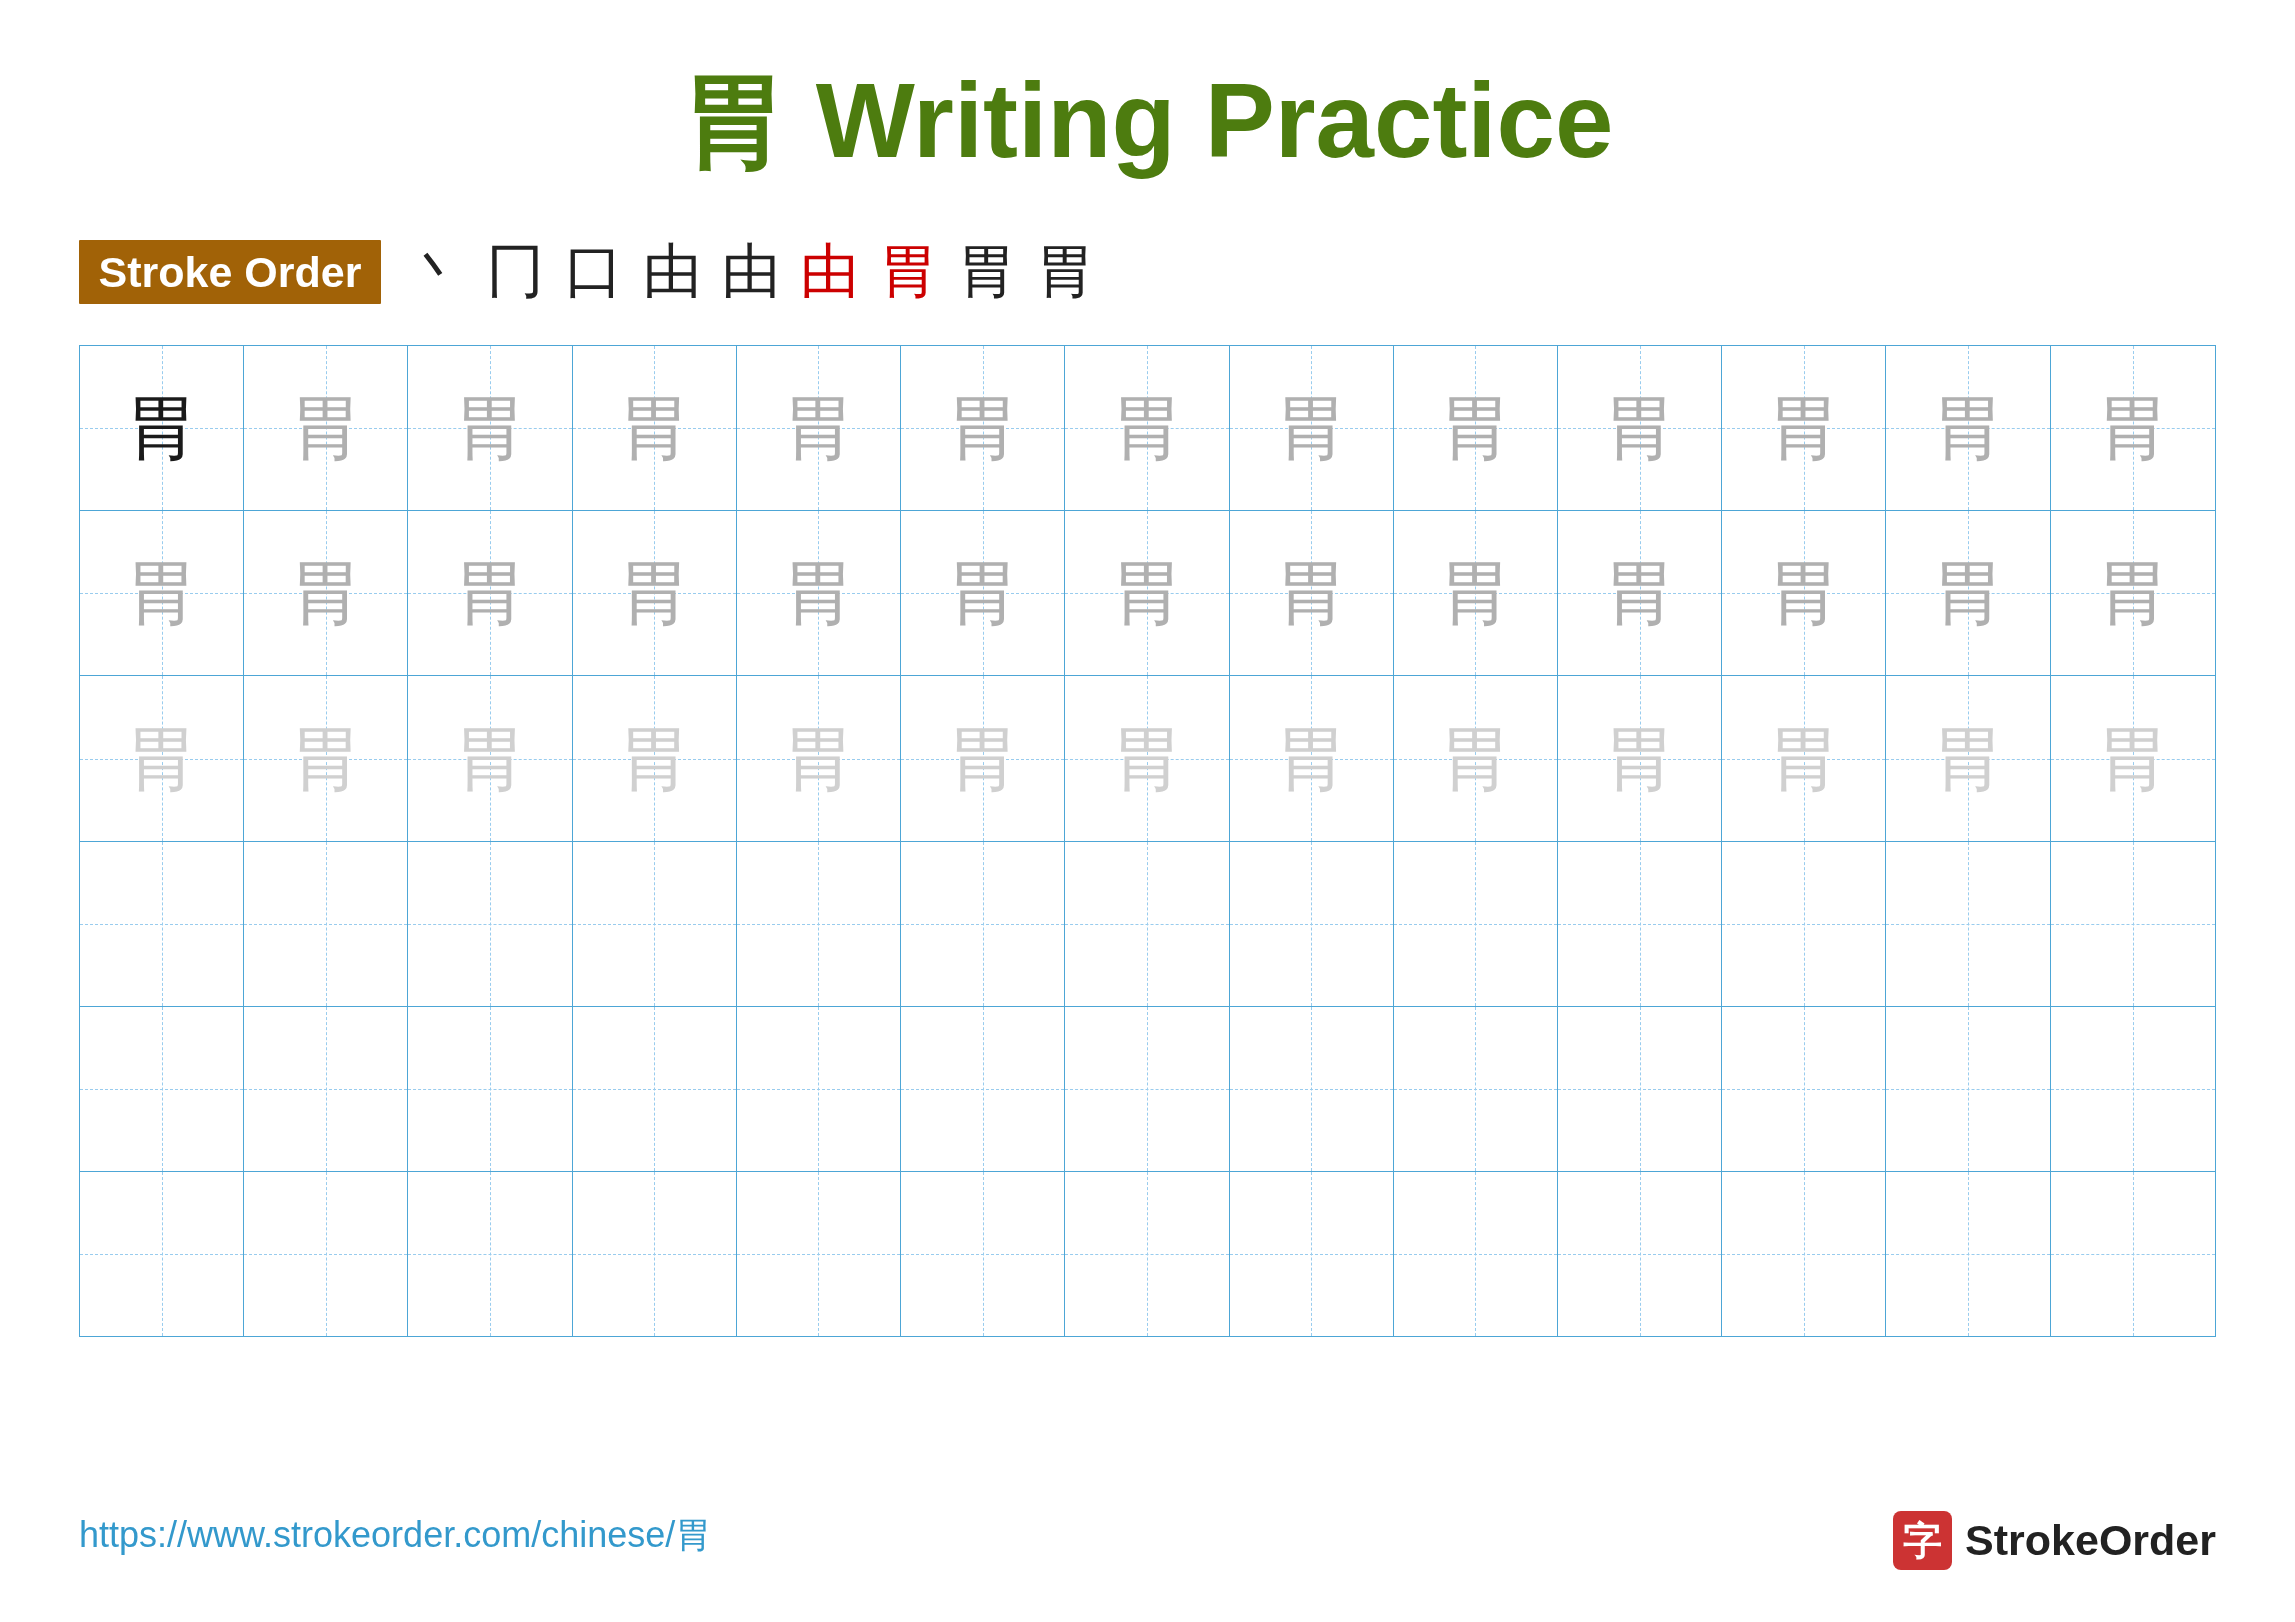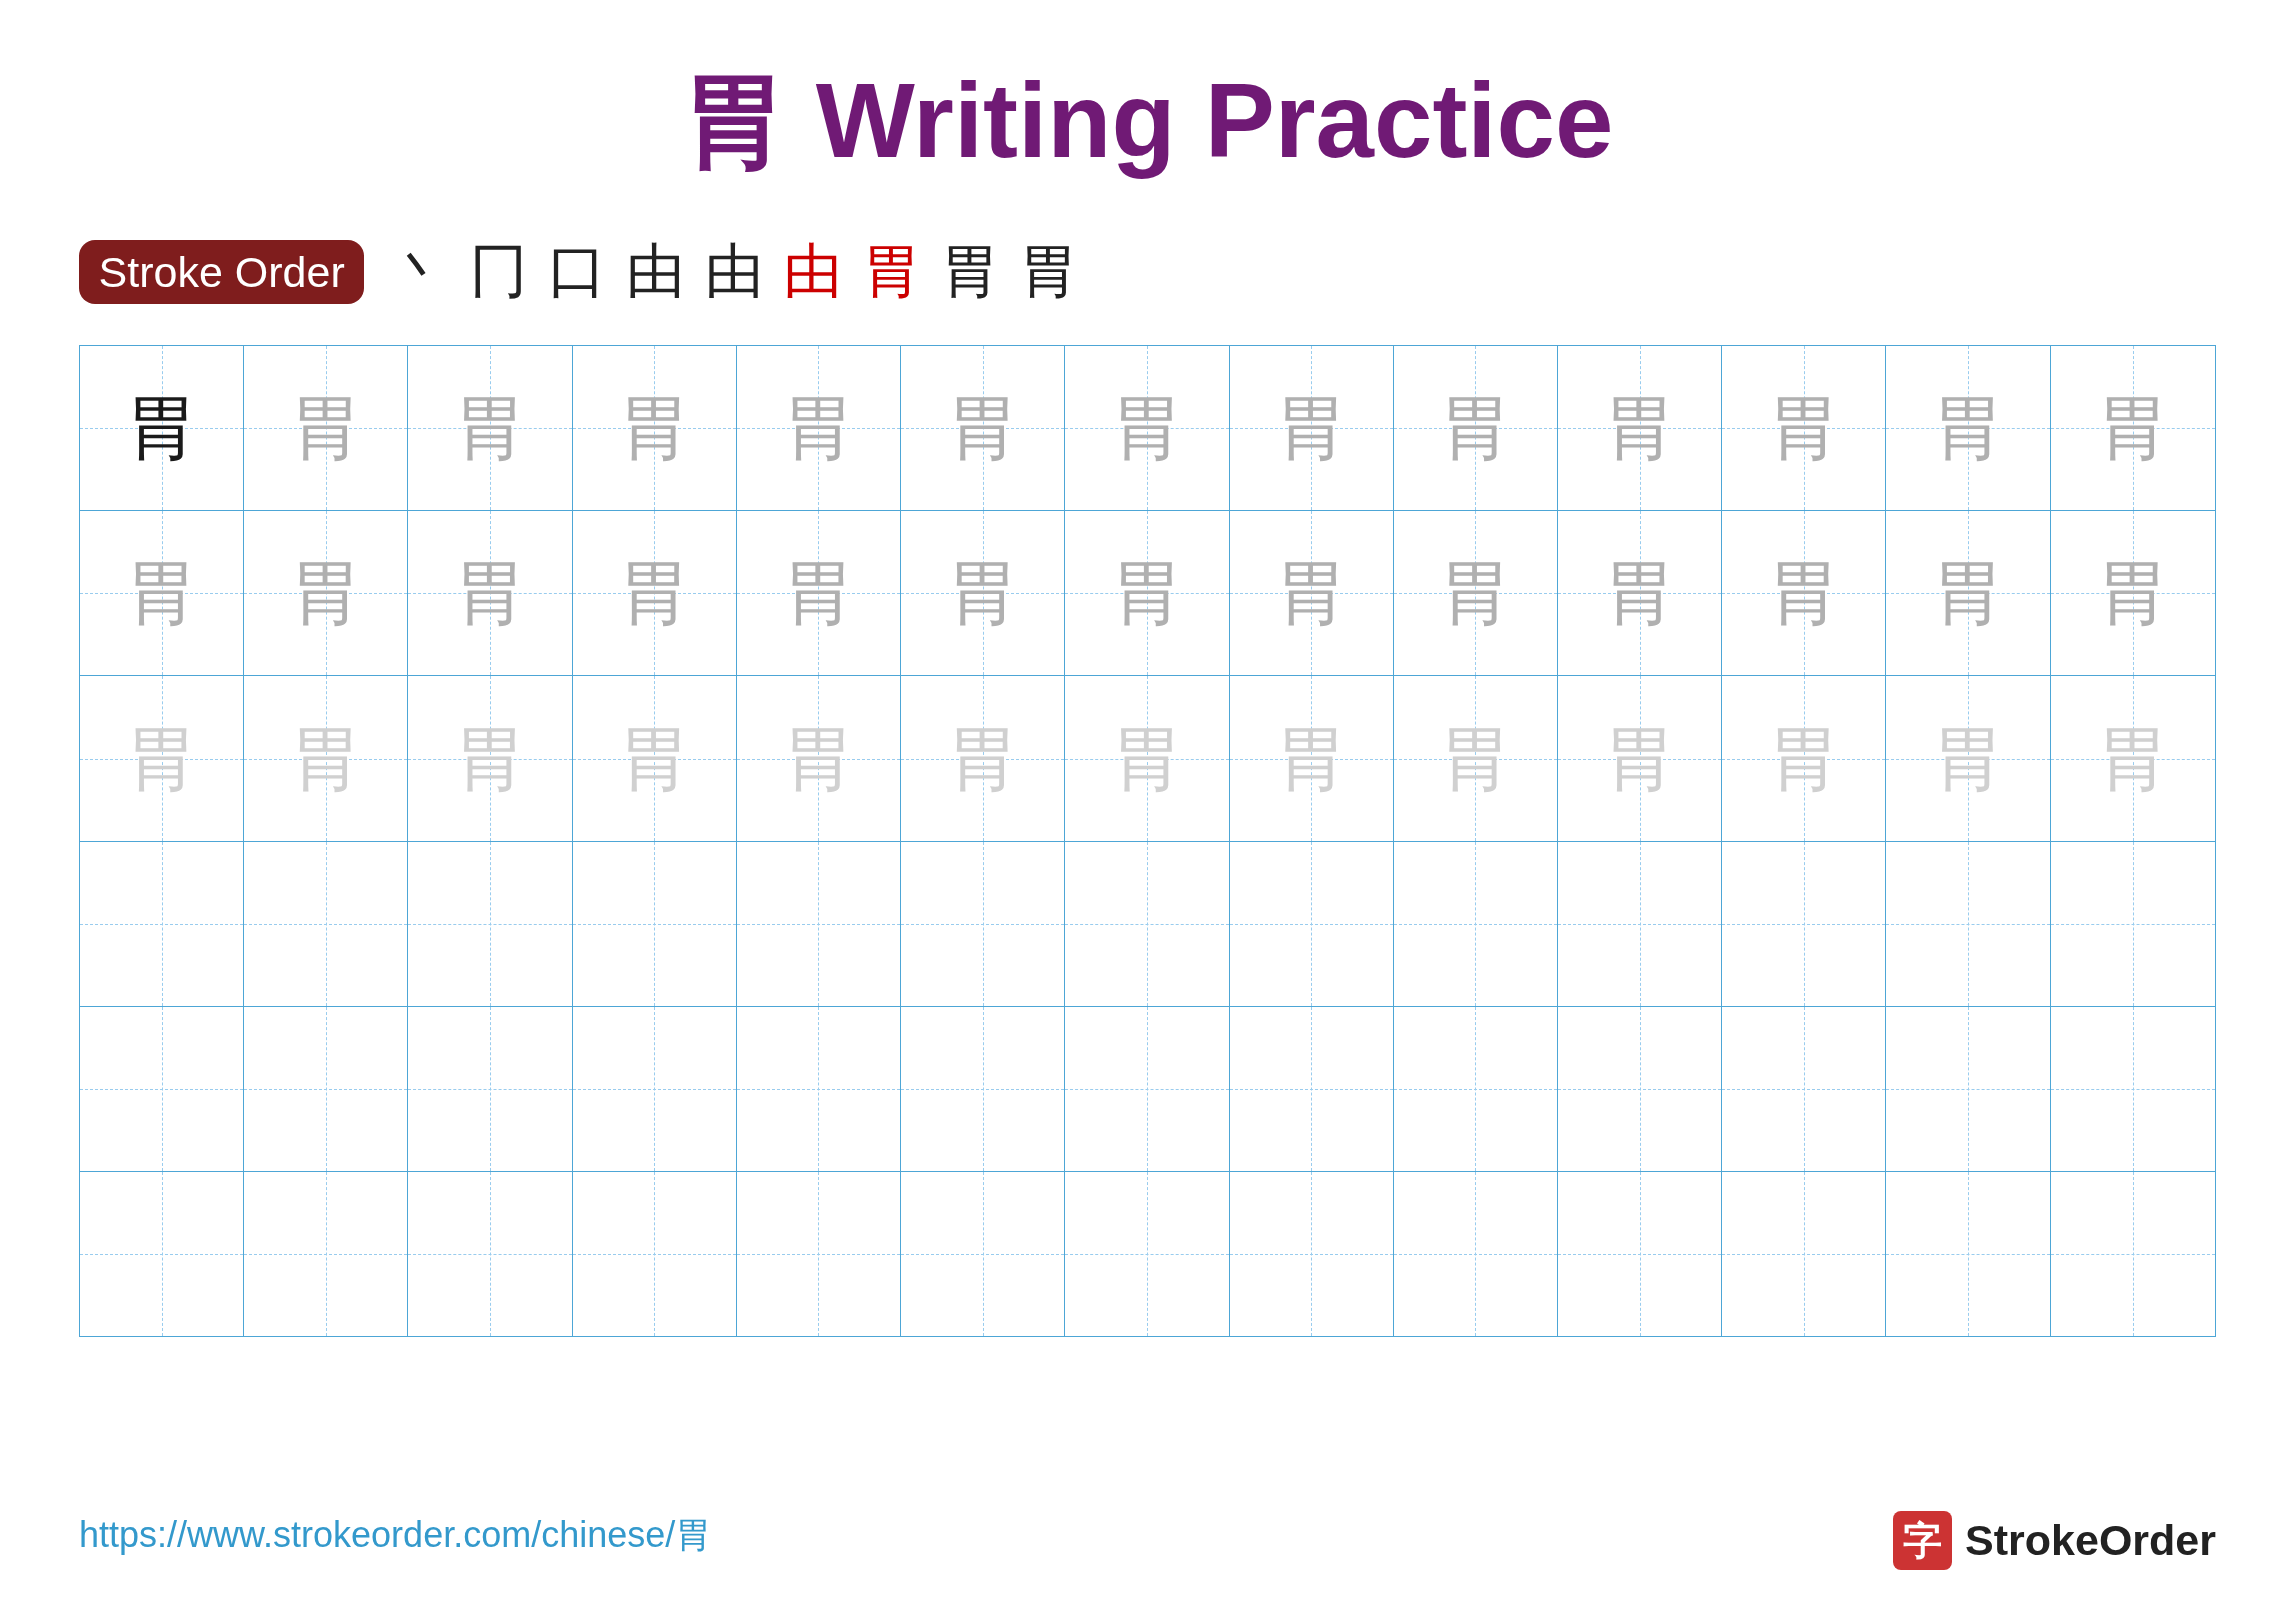--- a/index.html
+++ b/index.html
@@ -18,39 +18,39 @@
       height: 1622px;
       background: #fff;
       position: relative;
       padding: 52px 79px;
     }
 
     .title {
       text-align: center;
       font-size: 105px;
       font-weight: bold;
-      color: #701a75;
+      color: #4d7c0f;
       margin-bottom: 39px;
       font-family: Arial, sans-serif;
     }
 
     .stroke-order-row {
       display: flex;
       align-items: center;
       margin-bottom: 33px;
       gap: 26px;
     }
 
     .stroke-order-badge {
-      background: #7f1d1d;
+      background: #a16207;
       color: #fff;
       font-size: 43px;
-      font-weight: normal;
+      font-weight: bold;
       padding: 7.9px 19.6px;
-      border-radius: 16px;
+      border-radius: 1px;
       font-family: Arial, sans-serif;
       white-space: nowrap;
     }
 
     .stroke-steps {
       display: flex;
       align-items: center;
       gap: 19.6px;
       font-size: 59px;
     }

